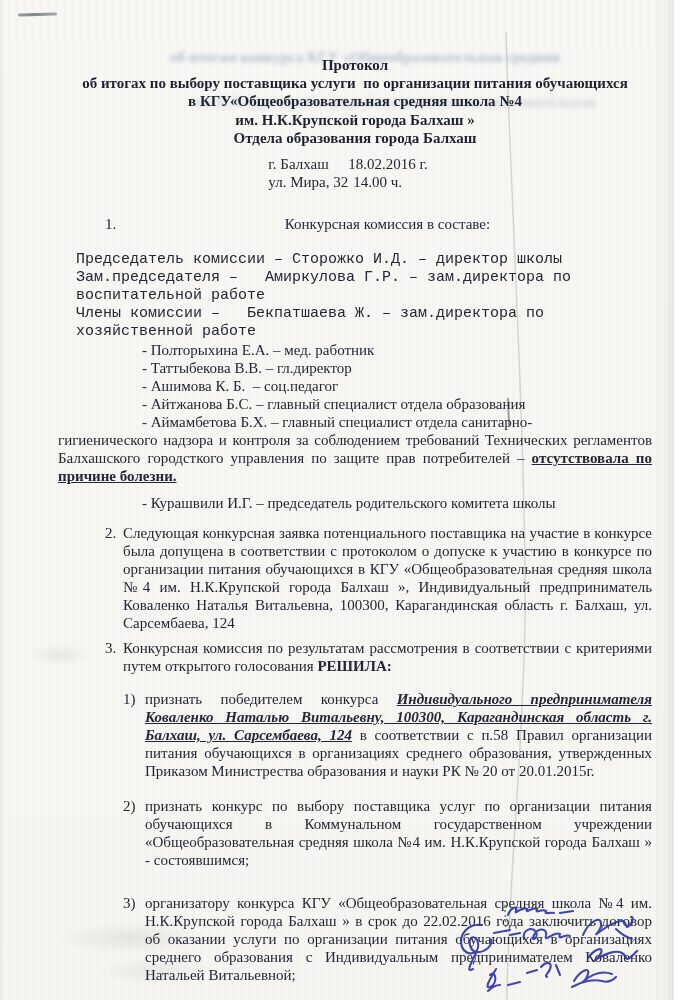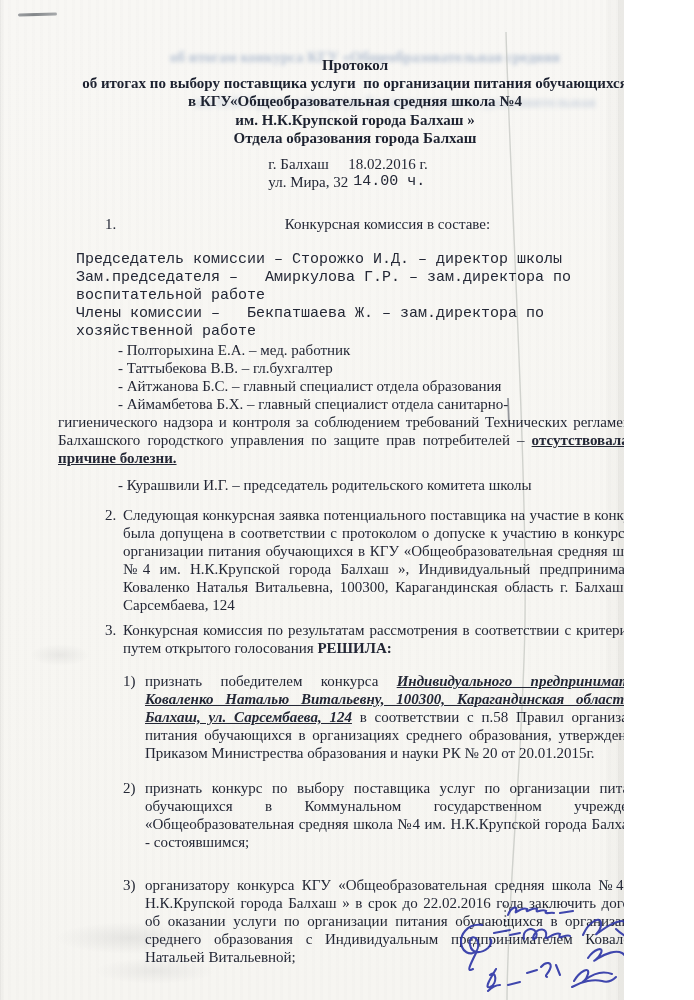--- a/index.html
+++ b/index.html
@@ -1,48 +1,48 @@
 <!DOCTYPE html>
 <html lang="ru"><head>
 <meta charset="utf-8">
 <style>
   html,body{margin:0;padding:0;background:#ffffff;}
   .page{
     position:relative;
-    width:624px;height:1000px;
+    width:674px;height:1000px;
     overflow:hidden;
     background:
       linear-gradient(90deg, rgba(0,0,0,0.05) 0 1px, rgba(0,0,0,0.015) 1px 4px, rgba(0,0,0,0) 4px),
       linear-gradient(270deg, rgba(120,118,110,0.10) 0 6px, rgba(120,118,110,0.03) 6px 18px, rgba(0,0,0,0) 18px),
       repeating-linear-gradient(90deg, rgba(60,60,70,0.012) 0 3px, rgba(0,0,0,0) 3px 8px),
       linear-gradient(180deg,#f8f7f4 0%,#f7f6f2 55%,#f6f5f1 100%);
     font-family:"Liberation Serif","DejaVu Serif",serif;
     font-size:15px;line-height:18px;color:#232735;
   }
   .content{position:absolute;left:58px;top:56px;width:594px;}
   .title-block{text-align:center;font-weight:bold;color:#1d2230;line-height:18.2px;}
   .title-block div{white-space:pre-wrap;}
   .meta-row{display:flex;justify-content:center;margin-top:8px;}
   .meta-right{margin-right:14px;}
-  .meta-right div:last-child{padding-left:5px;font-family:Liberation Mono, monospace;}
+  .meta-right div:last-child{padding-left:5px;}
   .mitem{display:flex;}
   .mitem .num{flex:0 0 18px;}
   .mitem .body{flex:1;text-align:justify;}
   .item1{margin-left:47px;margin-top:24px;}
   .item2{margin-left:47px;margin-top:12px;}
   .item3{margin-left:47px;margin-top:7px;}
   .sitem{display:flex;margin-left:65px;}
   .sitem .num{flex:0 0 22px;}
   .sitem .body{flex:1;text-align:justify;}
   .sub1{margin-top:15px;}
   .sub2{margin-top:17px;}
   .sub3{margin-top:25px;}
   .committee{margin-top:18px;}
   .line-a{margin-left:18px;white-space:pre-wrap;font-family:Liberation Mono, monospace;}
-  .line-b{margin-left:60px;white-space:pre-wrap;}
+  .line-b{margin-left:84px;white-space:pre-wrap;}
   .absence{text-align:justify;}
   .kurashvili{margin-top:9px;}
   .sg-b{font-weight:bold;}
   .sg-bu{font-weight:bold;text-decoration:underline;}
   .sg-biu{font-weight:bold;font-style:italic;text-decoration:underline;}
   
   .staple-mark{position:absolute;left:18px;top:13px;width:39px;height:3px;
     background:linear-gradient(90deg,#8c8f93,#6f7377 40%,#9a9da0);border-radius:2px;
     transform:rotate(-1.5deg);opacity:.85;}
   .ghost{position:absolute;font-weight:bold;color:#7d94b8;pointer-events:none;}
@@ -99,21 +99,22 @@
     <div class="mitem item1">
       <span class="num">1.</span>
       <span class="body" style="text-align:center">Конкурсная комиссия в составе:</span>
     </div>
 
     <div class="committee">
       <div class="line-a">Председатель комиссии – Сторожко И.Д. – директор школы</div>
       <div class="line-a">Зам.председателя –   Амиркулова Г.Р. – зам.директора по воспитательной работе</div>
       <div class="line-a">Члены комиссии –   Бекпатшаева Ж. – зам.директора по хозяйственной работе</div>
       <div class="line-b">- Полторыхина Е.А. – мед. работник</div>
-      <div class="line-b">- Таттыбекова В.В. – гл.бухгалтер</div>
+      <div class="line-b">- Таттыбекова В.В. – гл.директор</div>
+      <div class="line-b">- Ашимова К. Б.  – соц.педагог</div>
       <div class="line-b">- Айтжанова Б.С. – главный специалист отдела образования</div>
       <div class="line-b">- Аймамбетова Б.Х. – главный специалист отдела санитарно-</div>
       <div class="absence"><span>гигиенического надзора и контроля за соблюдением требований Технических регламентов Балхашского городсткого управления по защите прав потребителей – </span><span class="sg-bu">отсутствовала по причине болезни.</span></div>
       <div class="line-b kurashvili">- Курашвили И.Г. – председатель родительского комитета школы</div>
     </div>
 
     <div class="mitem item2">
       <span class="num">2.</span>
       <span class="body">Следующая конкурсная заявка потенциального поставщика на участие в конкурсе была допущена в соответствии с протоколом о допуске к участию в конкурсе по организации питания обучающихся в КГУ «Общеобразовательная средняя школа №4 им. Н.К.Крупской города Балхаш », Индивидуальный предприниматель Коваленко Наталья Витальевна, 100300, Карагандинская область г. Балхаш, ул. Сарсембаева, 124</span>
     </div>

